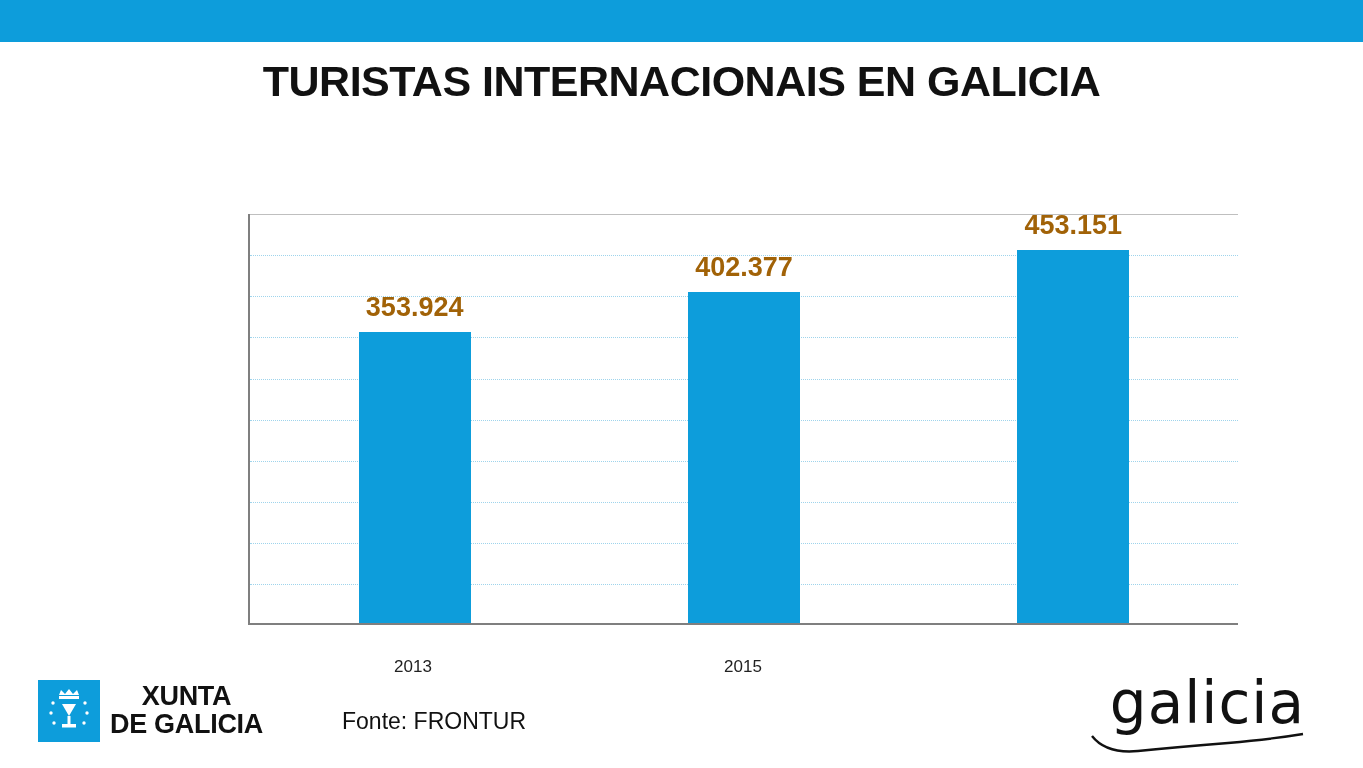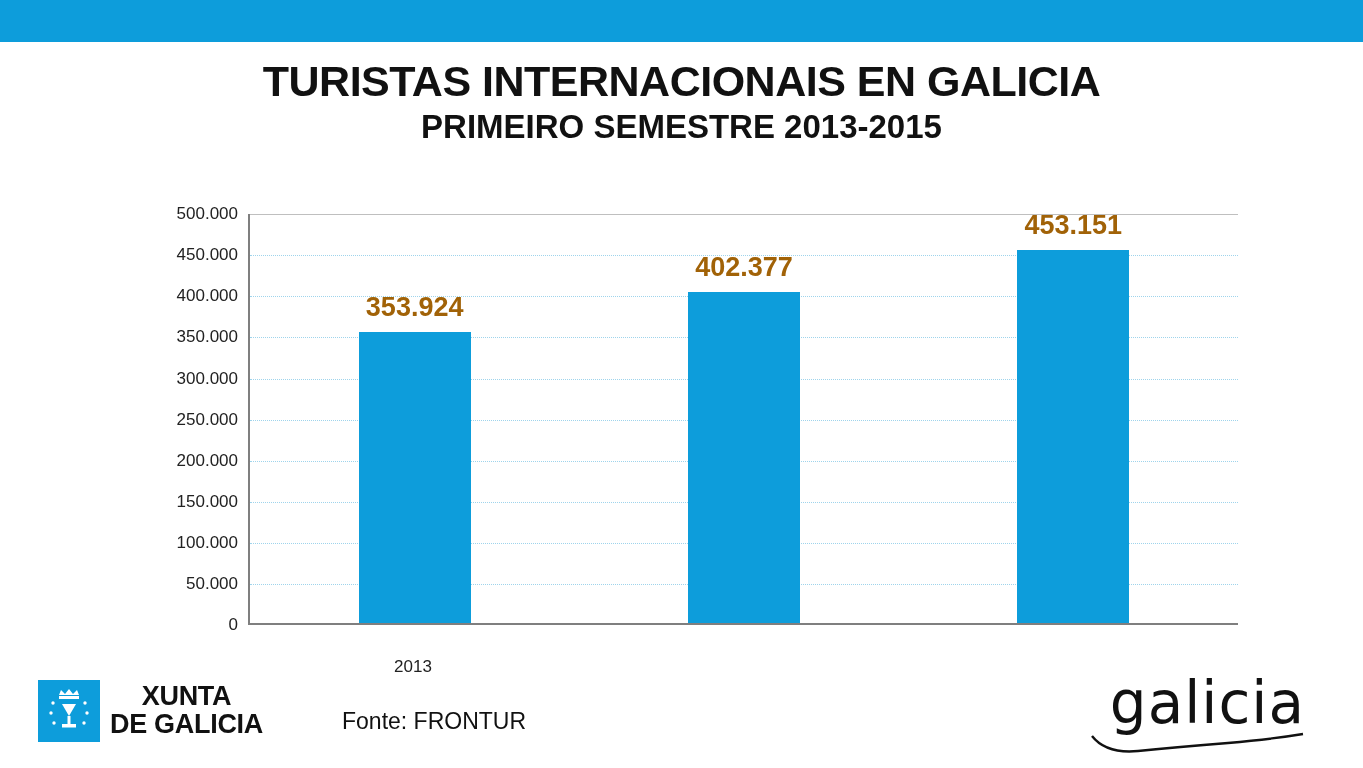--- a/index.html
+++ b/index.html
@@ -197,38 +197,24 @@
     height: 22px;
   }
 </style>
 </head>
 <body>
 
 <div class="top-bar"></div>
 
 <div class="title-block">
   <div class="title-main">TURISTAS INTERNACIONAIS EN GALICIA</div>
-  <div class="title-sub">PRIMEIRO SEMESTRE 2013-2015</div>
 </div>
 
 <div class="chart-wrap">
 
-  <div class="y-labels">
-    <div class="y-label" style="top:9px">500.000</div>
-    <div class="y-label" style="top:50px">450.000</div>
-    <div class="y-label" style="top:91px">400.000</div>
-    <div class="y-label" style="top:132px">350.000</div>
-    <div class="y-label" style="top:174px">300.000</div>
-    <div class="y-label" style="top:215px">250.000</div>
-    <div class="y-label" style="top:256px">200.000</div>
-    <div class="y-label" style="top:297px">150.000</div>
-    <div class="y-label" style="top:338px">100.000</div>
-    <div class="y-label" style="top:379px">50.000</div>
-    <div class="y-label" style="top:420px">0</div>
-  </div>
 
   <div class="plot">
     <div class="gridline top-solid" style="top:0px"></div>
     <div class="gridline" style="top:41px"></div>
     <div class="gridline" style="top:82px"></div>
     <div class="gridline" style="top:123px"></div>
     <div class="gridline" style="top:165px"></div>
     <div class="gridline" style="top:206px"></div>
     <div class="gridline" style="top:247px"></div>
     <div class="gridline" style="top:288px"></div>
@@ -246,20 +232,21 @@
       </div>
       <div class="bar-slot">
         <div class="bar-value" style="bottom:382px">453.151</div>
         <div class="bar" style="height:373px"></div>
       </div>
     </div>
   </div>
 
   <div class="x-labels">
     <div class="x-label">2013</div>
+    <div class="x-label">2015</div>
   </div>
 </div>
 
 <div class="footer">
 
   <div class="xunta-logo">
     <div class="shield">
       <svg class="shield-inner" viewBox="0 0 52 52">
 
         <path d="M16 10 L18 5 L22 9 L26 4 L30 9 L34 5 L36 10 Z" fill="#ffffff"></path>

